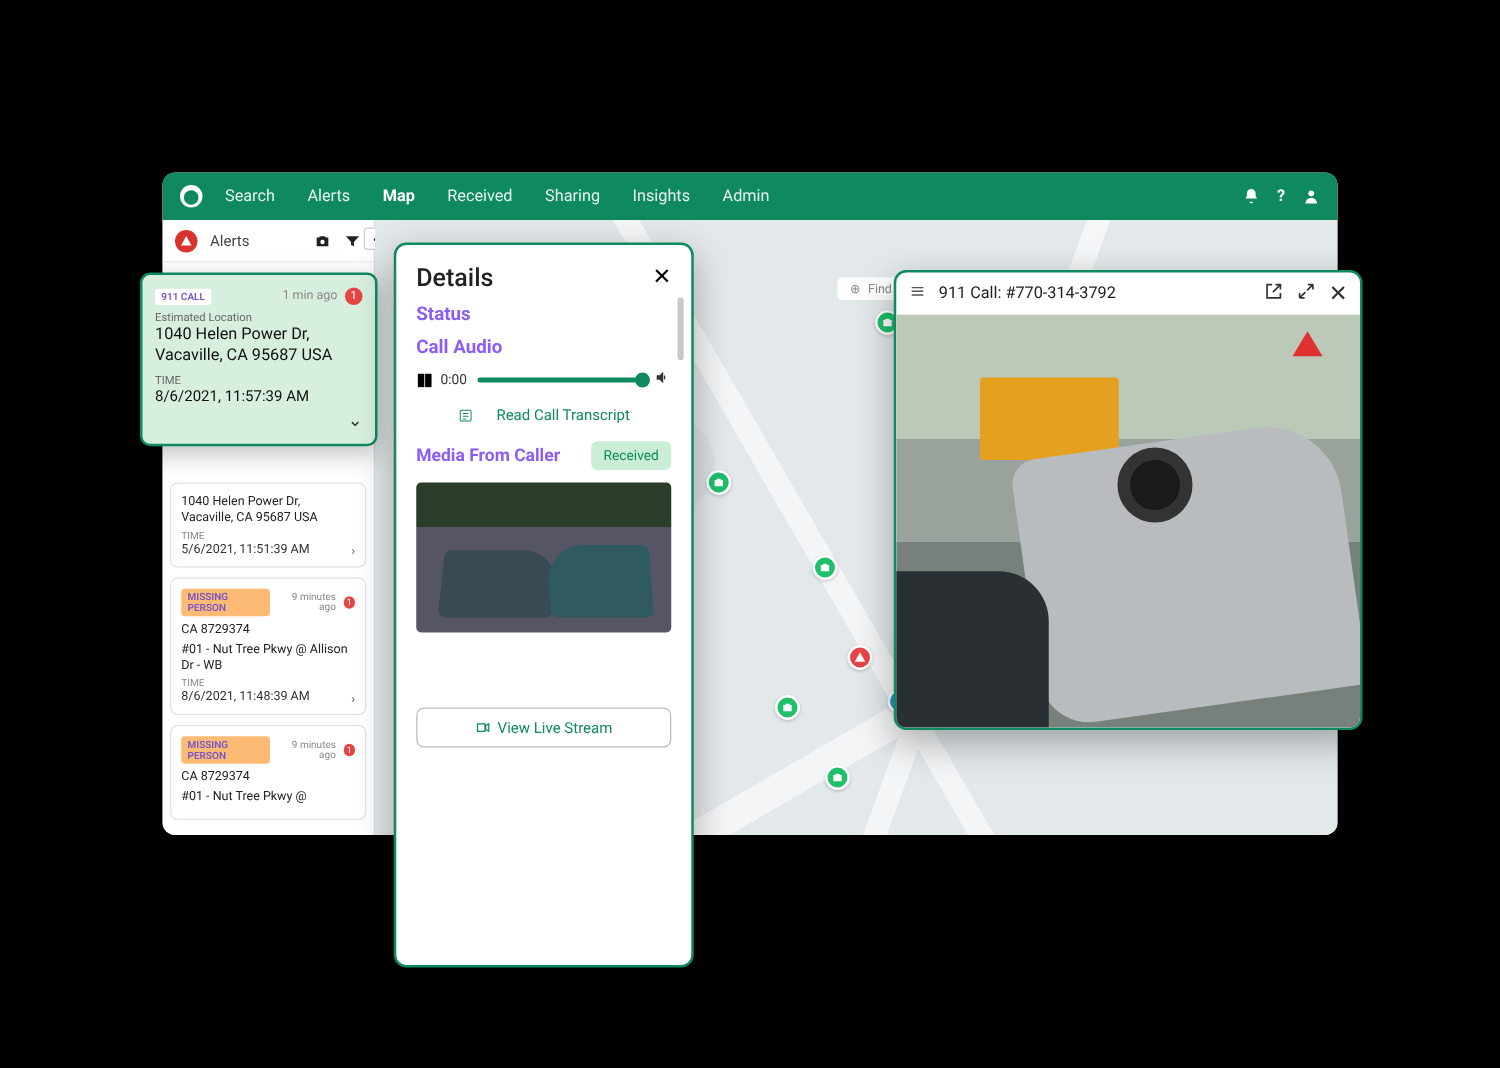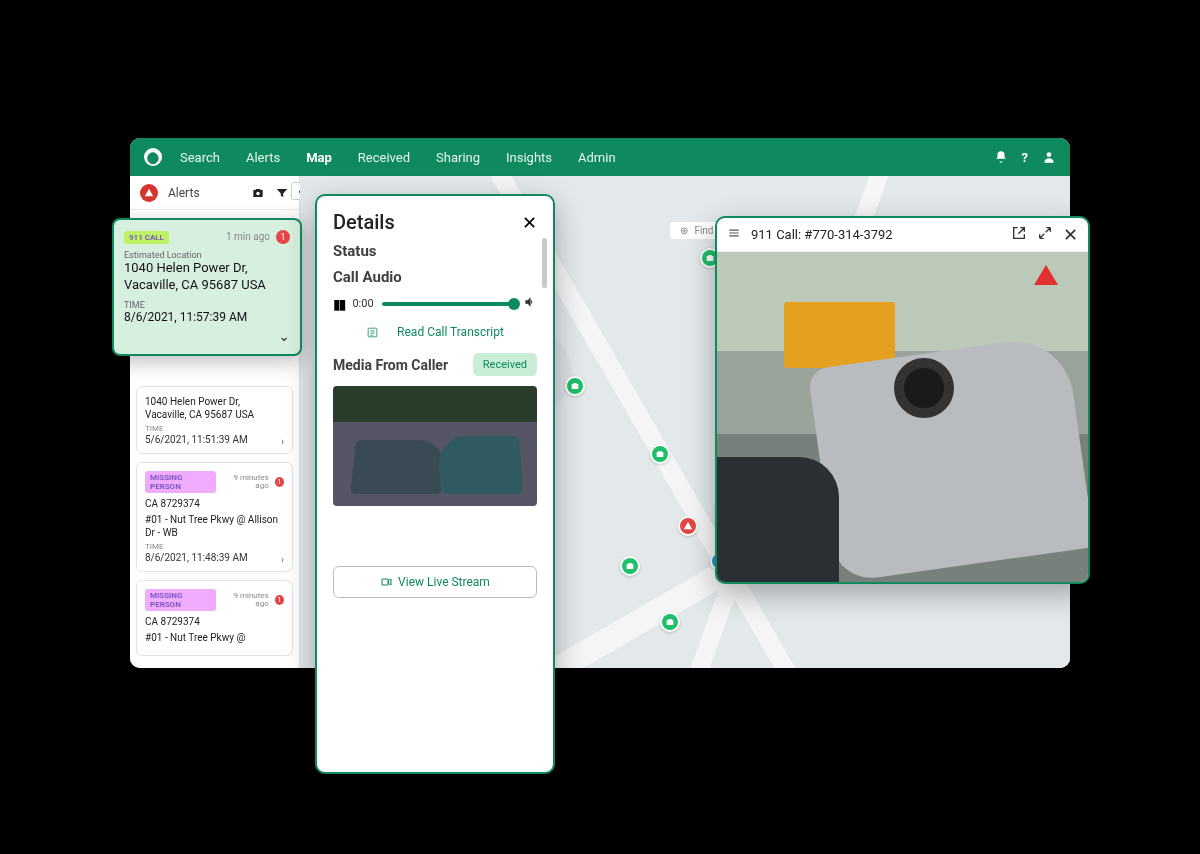--- a/index.html
+++ b/index.html
@@ -27,21 +27,21 @@
   .sidebar-head .aicon svg { width: 10px; height: 10px; fill: #fff; }
   .sidebar-head .title { font-size: 12px; color: #444; flex: 1; }
   .sidebar-head .tool { width: 14px; height: 14px; cursor: pointer; }
   .collapse-btn { position: absolute; right: -10px; top: 6px; width: 18px; height: 18px; border-radius: 3px; background: #fff; border: 1px solid #ccc; font-size: 10px; display: flex; align-items: center; justify-content: center; cursor: pointer; }
 
   
   .alert-list { padding: 6px; font-size: 10px; color: #333; }
   .alert-card { background: #fff; border: 1px solid #e2e2e2; border-radius: 6px; padding: 8px; margin-bottom: 8px; position: relative; }
   .alert-card.hidden-first { margin-top: 170px; }
   .tag-row { display: flex; align-items: center; gap: 6px; margin-bottom: 4px; }
-  .tag { font-size: 8px; padding: 2px 5px; border-radius: 3px; background: #f0abfc; color: #7754c8; font-weight: 600; }
+  .tag { font-size: 8px; padding: 2px 5px; border-radius: 3px; background: #fdba74; color: #7754c8; font-weight: 600; }
   .ago { font-size: 8px; color: #888; margin-left: auto; text-align: right; line-height: 1; }
   .red-dot { width: 10px; height: 10px; border-radius: 50%; background: #e64545; color: #fff; font-size: 7px; display: flex; align-items: center; justify-content: center; }
   .alert-card .loc { font-size: 10px; color: #222; margin-bottom: 3px; line-height: 1.3; }
   .alert-card .lbl { font-size: 8px; color: #888; text-transform: uppercase; margin-bottom: 1px; }
   .alert-card .tm { font-size: 10px; }
   .alert-card .chev { position: absolute; right: 8px; bottom: 6px; font-size: 10px; color: #666; }
 
   
   .map { position: absolute; left: 170px; top: 38px; right: 0; bottom: 0; background: #e3e8eb; overflow: hidden; }
   .map::before { content: ""; position: absolute; inset: 0; background:
@@ -62,25 +62,25 @@
   
   .alert-popout { position: absolute; left: 112px; top: 218px; width: 190px; background: #d7efdf; border: 2px solid #0f8a5f; border-radius: 8px; padding: 10px; box-shadow: 0 6px 20px rgba(0,0,0,0.25); }
   .alert-popout .tag-row { margin-bottom: 6px; }
   .alert-popout .lbl { font-size: 9px; color: #666; }
   .alert-popout .loc { font-size: 13px; color: #111; line-height: 1.3; margin-bottom: 6px; }
   .alert-popout .tm { font-size: 12px; color: #111; }
   .alert-popout .chev { text-align: right; font-size: 14px; color: #333; margin-top: 4px; cursor: pointer; }
 
   
   .details { position: absolute; left: 315px; top: 194px; width: 240px; height: 580px; background: #fff; border: 2px solid #0f8a5f; border-radius: 10px; padding: 14px 16px; box-shadow: 0 10px 30px rgba(0,0,0,0.3); }
-  .details-head { display: flex; align-items: center; justify-content: space-between; margin-bottom: 8px; }
+  .details-head { display: flex; align-items: flex-start; justify-content: space-between; margin-bottom: 8px; }
   .details-head h2 { font-size: 20px; font-weight: 500; color: #222; }
   .details-head .close { font-size: 18px; cursor: pointer; }
   .scrollhint { position: absolute; right: 6px; top: 42px; width: 5px; height: 50px; background: #c8c8c8; border-radius: 3px; }
-  .details h3 { font-size: 15px; font-weight: 700; color: #404040; margin: 6px 0 8px; }
+  .details h3 { font-size: 15px; font-weight: 700; color: #8b5cf6; margin: 6px 0 8px; }
   .badge-row { display: flex; gap: 8px; margin-bottom: 10px; }
   .badge { background: #c9edd5; color: #0f8a5f; font-size: 11px; padding: 5px 10px; border-radius: 5px; }
   .outline-btn { width: 100%; border: 1px solid #bbb; background: #fff; border-radius: 6px; padding: 8px; font-size: 12px; color: #0f8a5f; display: flex; align-items: center; justify-content: center; gap: 6px; cursor: pointer; margin-bottom: 14px; }
   .outline-btn svg { width: 12px; height: 12px; fill: none; stroke: #0f8a5f; stroke-width: 2; }
   .audio-row { display: flex; align-items: center; gap: 8px; margin-bottom: 12px; }
   .audio-row .pp { font-size: 14px; cursor: pointer; letter-spacing: -2px; }
   .audio-row .time { font-size: 11px; color: #333; }
   .audio-row .track { flex: 1; height: 4px; background: #0f8a5f; border-radius: 2px; position: relative; }
   .audio-row .track::after { content: ""; position: absolute; right: -5px; top: -4px; width: 12px; height: 12px; border-radius: 50%; background: #0f8a5f; }
   .audio-row .vol svg { width: 14px; height: 14px; fill: #333; }
@@ -223,21 +223,21 @@
     <div class="map-pin pin-blue" style="left:410px; top:375px">
         <svg viewBox="0 0 24 24">
           <path d="M5 11l2-5h10l2 5v6h-2a2 2 0 0 1-4 0H9a2 2 0 0 1-4 0H5z"></path>
         </svg>
       </div>
   </div>
 </div>
 
 <div class="alert-popout">
   <div class="tag-row">
-    <span class="tag" style="background:#bef264;color:#7754c8">911 CALL</span>
+    <span class="tag" style="background:#ffffff;color:#7754c8">911 CALL</span>
     <span class="ago" style="font-size:10px">1 min ago</span>
     <span class="red-dot" style="width:14px;height:14px;font-size:9px">1</span>
   </div>
   <div class="lbl">Estimated Location</div>
   <div class="loc">1040 Helen Power Dr, Vacaville, CA 95687 USA</div>
   <div class="lbl">TIME</div>
   <div class="tm">8/6/2021, 11:57:39 AM</div>
   <div class="chev">⌄</div>
 </div>
 

